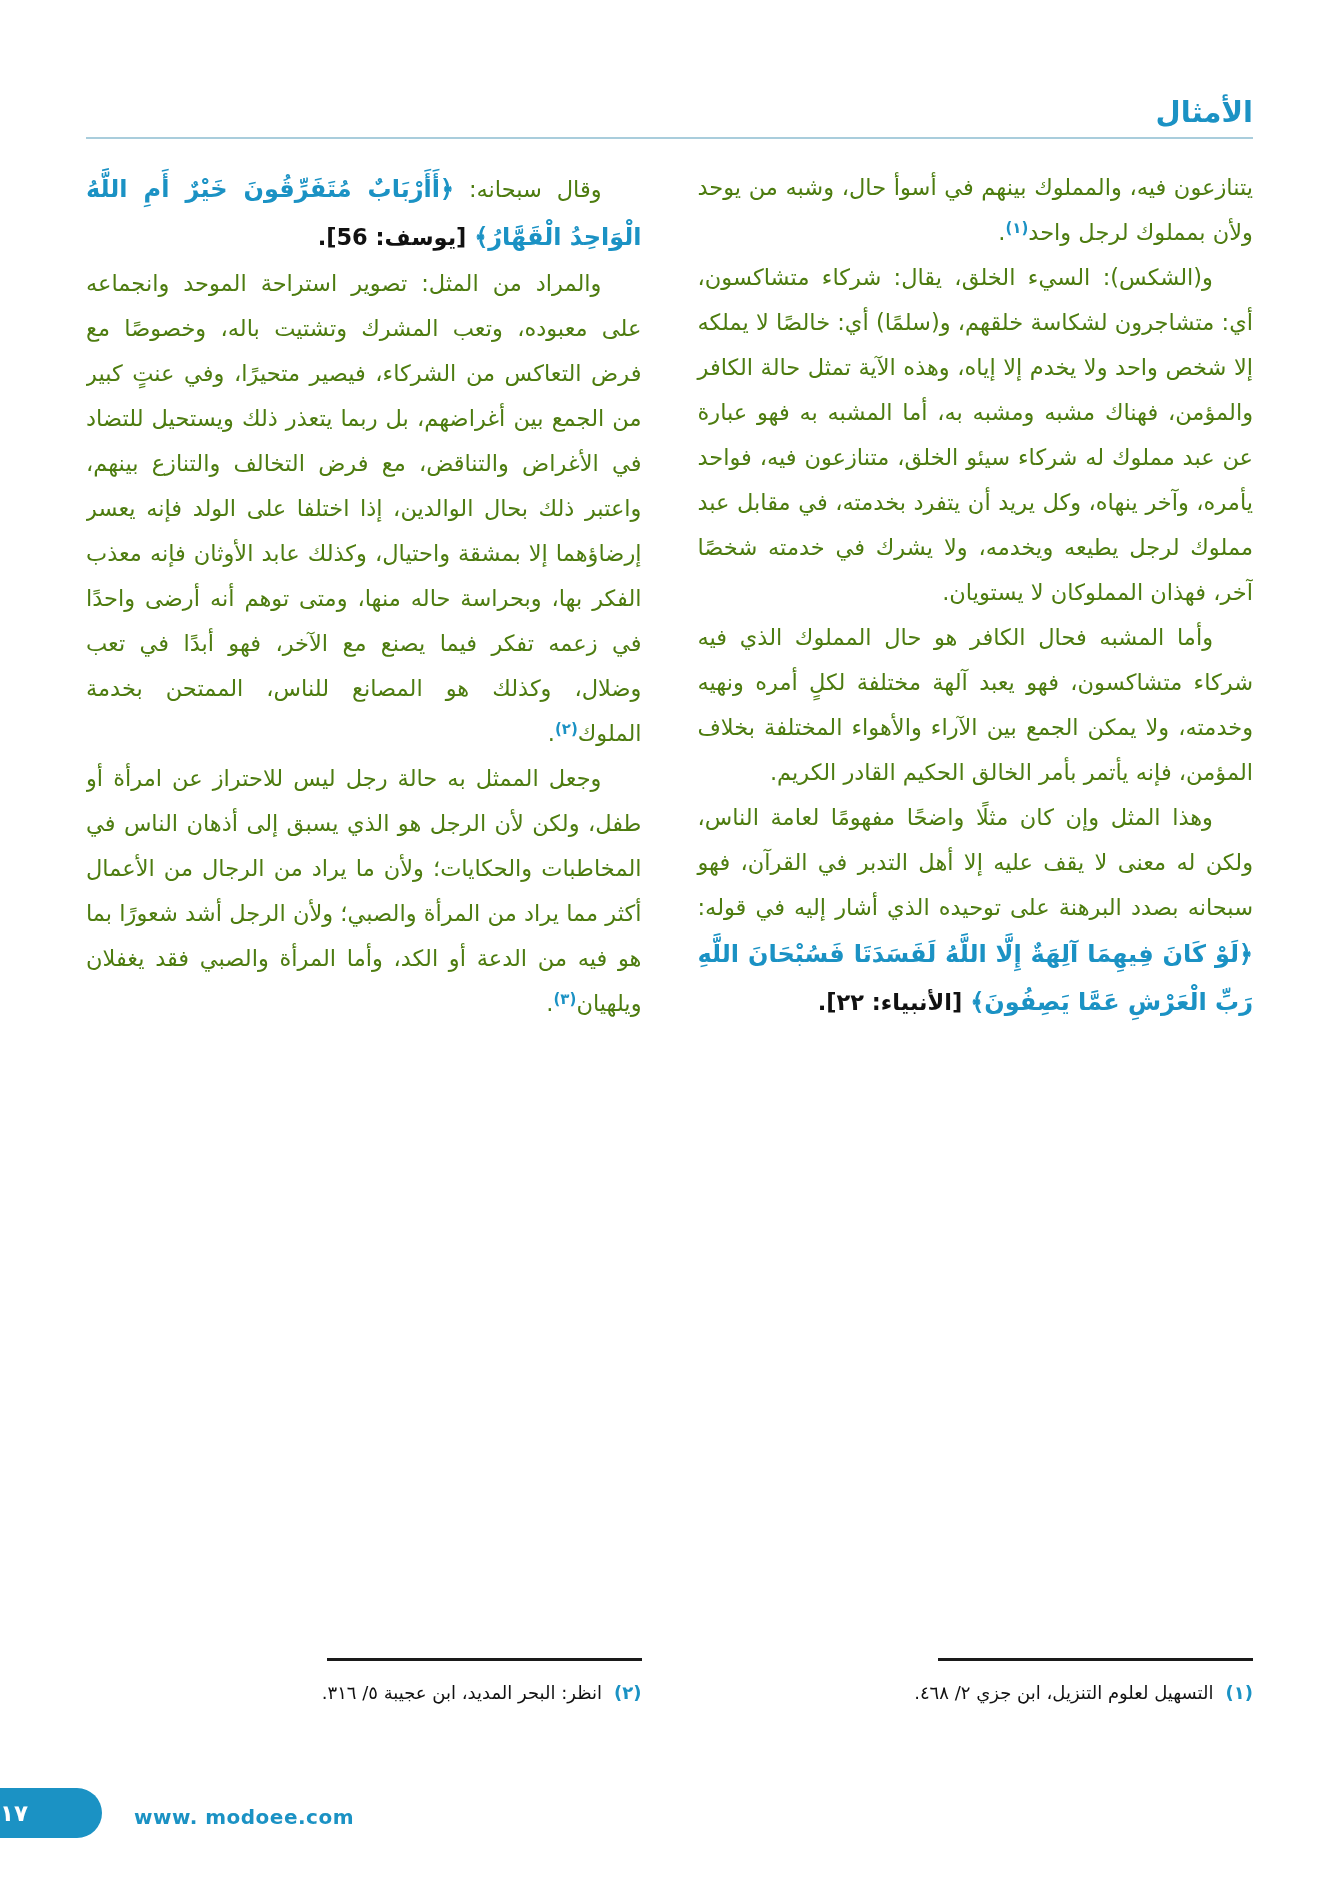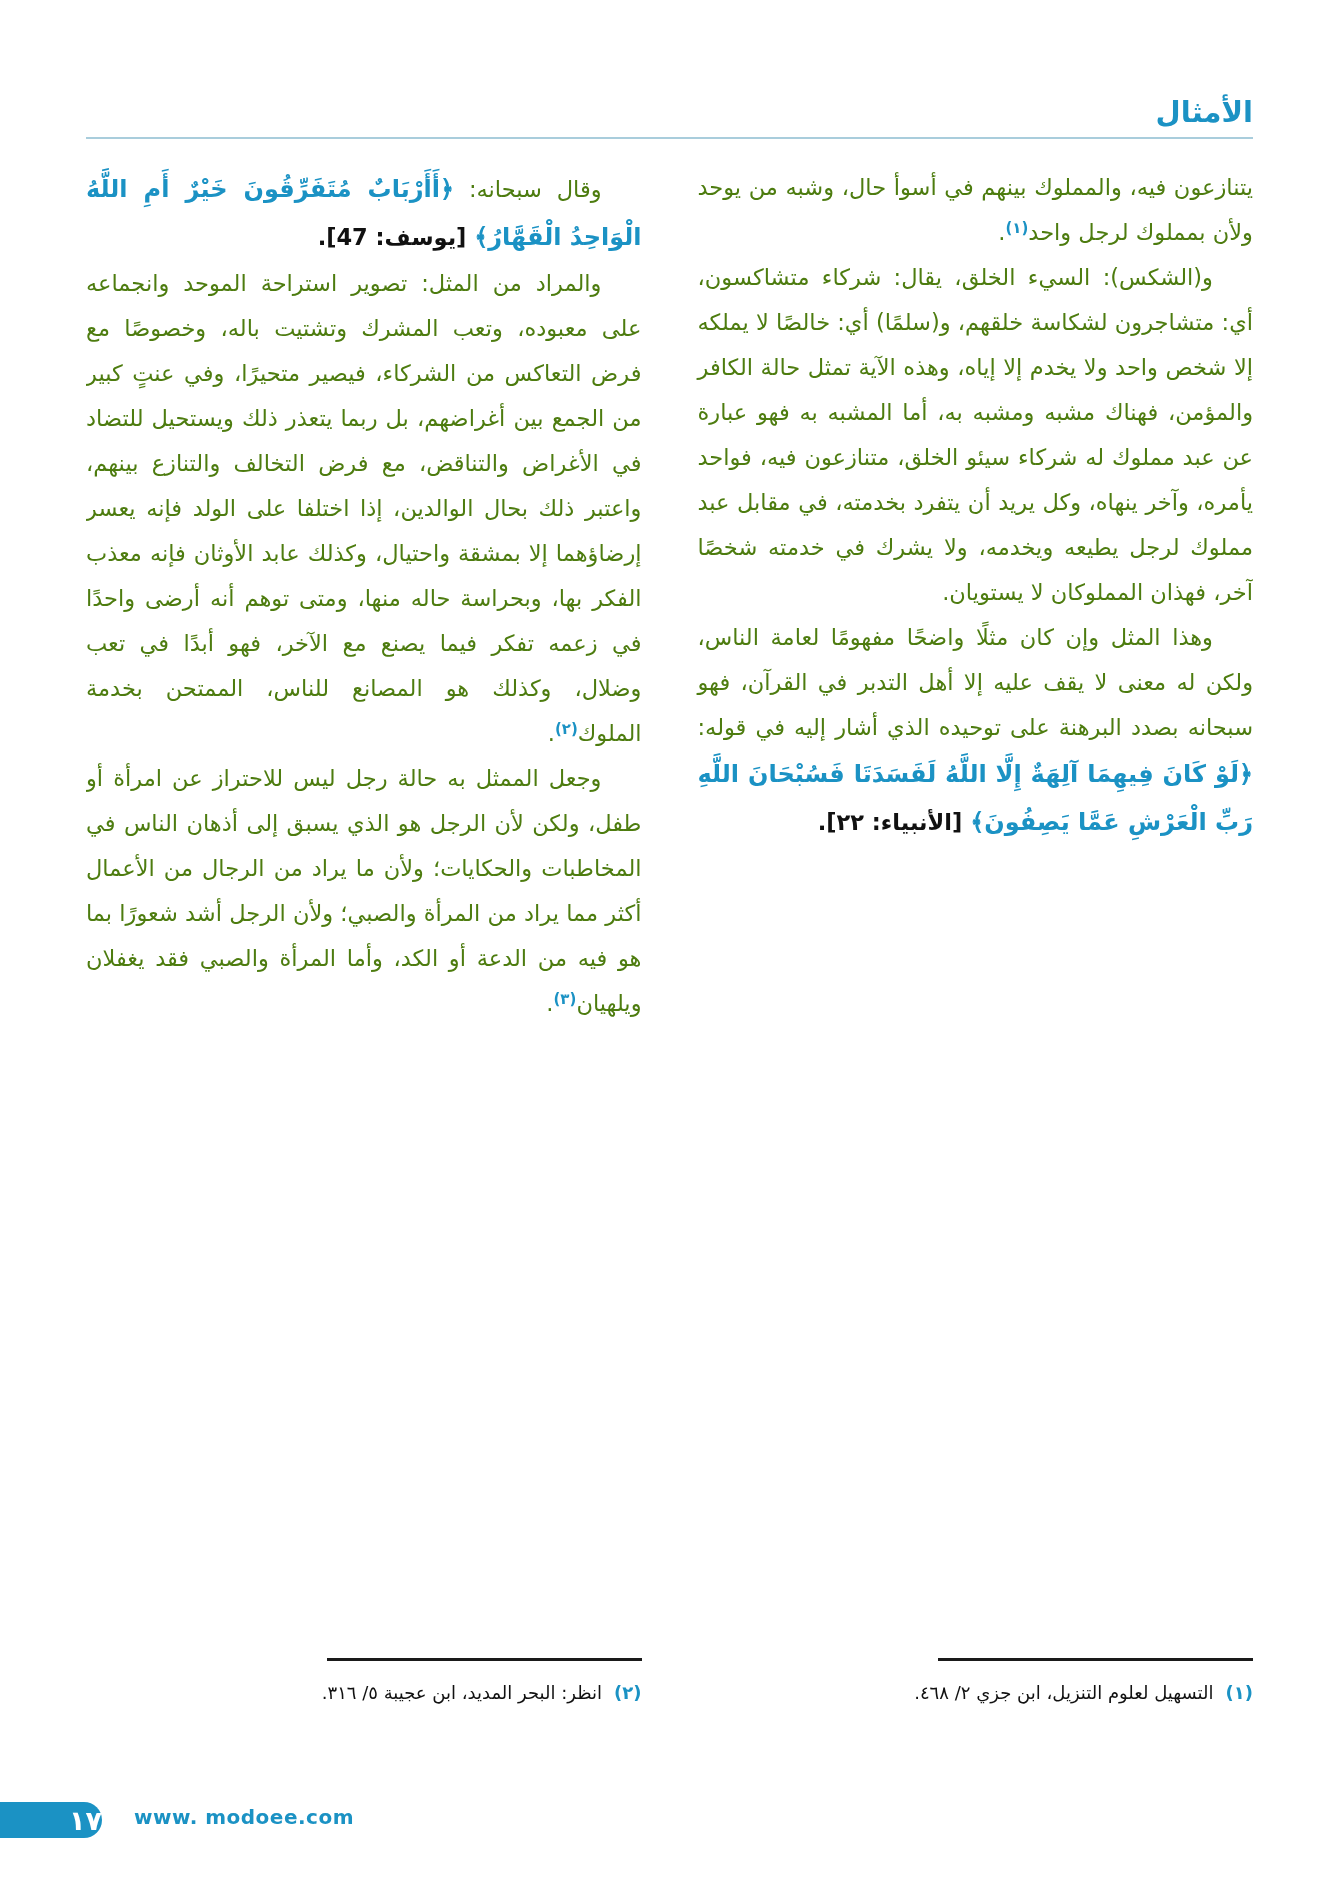--- a/index.html
+++ b/index.html
@@ -68,26 +68,26 @@
     height:3px;
     background:#1a1a1a;
     margin-bottom:14px;
   }
   .footnote { color:#111; }
   .fn-num { color:var(--accent); margin-left:12px; font-weight:bold; }
   
   .page-num-pill {
     position:absolute;
     left:0; bottom:52px;
-    width:102px; height:36px;
+    width:102px; height:50px;
     background:var(--accent);
     border-radius:0 25px 25px 0;
-    display:flex; align-items:center; justify-content:flex-start;
+    display:flex; align-items:center; justify-content:flex-end;
     color:#ffffff;
-    font-size:27px;
+    font-size:23px;
     font-weight:bold;
   }
   .website {
     position:absolute;
     left:134px; bottom:61px;
     color:var(--accent);
     font-size:20px;
     font-weight:bold;
     direction:ltr;
     letter-spacing:0.5px;
@@ -101,30 +101,31 @@
   <header class="page-header">
     <div class="header-title">الأمثال</div>
     <div class="header-rule"></div>
   </header>
 
   <main class="columns" id="columns">
       <div class="column col-right">
         <div class="col-body">
           <p class="para"><span class="seg-text">يتنازعون فيه، والمملوك بينهم في أسوأ حال، وشبه من يوحد ولأن بمملوك لرجل واحد</span><span class="seg-ref">(١)</span><span class="seg-text">.</span></p>
           <p class="para indent"><span class="seg-text">و(الشكس): السيء الخلق، يقال: شركاء متشاكسون، أي: متشاجرون لشكاسة خلقهم، و(سلمًا) أي: خالصًا لا يملكه إلا شخص واحد ولا يخدم إلا إياه، وهذه الآية تمثل حالة الكافر والمؤمن، فهناك مشبه ومشبه به، أما المشبه به فهو عبارة عن عبد مملوك له شركاء سيئو الخلق، متنازعون فيه، فواحد يأمره، وآخر ينهاه، وكل يريد أن يتفرد بخدمته، في مقابل عبد مملوك لرجل يطيعه ويخدمه، ولا يشرك في خدمته شخصًا آخر، فهذان المملوكان لا يستويان.</span></p>
+          <p class="para indent"><span class="seg-text">وأما المشبه فحال الكافر هو حال المملوك الذي فيه شركاء متشاكسون، فهو يعبد آلهة مختلفة لكلٍ أمره ونهيه وخدمته، ولا يمكن الجمع بين الآراء والأهواء المختلفة بخلاف المؤمن، فإنه يأتمر بأمر الخالق الحكيم القادر الكريم.</span></p>
           <p class="para indent"><span class="seg-text">وهذا المثل وإن كان مثلًا واضحًا مفهومًا لعامة الناس، ولكن له معنى لا يقف عليه إلا أهل التدبر في القرآن، فهو سبحانه بصدد البرهنة على توحيده الذي أشار إليه في قوله: </span><span class="seg-quran">﴿لَوْ كَانَ فِيهِمَا آلِهَةٌ إِلَّا اللَّهُ لَفَسَدَتَا فَسُبْحَانَ اللَّهِ رَبِّ الْعَرْشِ عَمَّا يَصِفُونَ﴾</span><span class="seg-cite"> [الأنبياء: ٢٢].</span></p>
         </div>
         <div class="footnotes">
           <div class="fn-sep"></div>
           <div class="footnote"><span class="fn-num">(١)</span><span class="fn-text">التسهيل لعلوم التنزيل، ابن جزي ٢/ ٤٦٨.</span></div>
         </div>
       </div>
       <div class="column col-left">
         <div class="col-body">
-          <p class="para indent"><span class="seg-text">وقال سبحانه: </span><span class="seg-quran">﴿أَأَرْبَابٌ مُتَفَرِّقُونَ خَيْرٌ أَمِ اللَّهُ الْوَاحِدُ الْقَهَّارُ﴾</span><span class="seg-cite"> [يوسف: 47].</span></p>
+          <p class="para indent"><span class="seg-text">وقال سبحانه: </span><span class="seg-quran">﴿أَأَرْبَابٌ مُتَفَرِّقُونَ خَيْرٌ أَمِ اللَّهُ الْوَاحِدُ الْقَهَّارُ﴾</span><span class="seg-cite"> [يوسف: 56].</span></p>
           <p class="para indent"><span class="seg-text">والمراد من المثل: تصوير استراحة الموحد وانجماعه على معبوده، وتعب المشرك وتشتيت باله، وخصوصًا مع فرض التعاكس من الشركاء، فيصير متحيرًا، وفي عنتٍ كبير من الجمع بين أغراضهم، بل ربما يتعذر ذلك ويستحيل للتضاد في الأغراض والتناقض، مع فرض التخالف والتنازع بينهم، واعتبر ذلك بحال الوالدين، إذا اختلفا على الولد فإنه يعسر إرضاؤهما إلا بمشقة واحتيال، وكذلك عابد الأوثان فإنه معذب الفكر بها، وبحراسة حاله منها، ومتى توهم أنه أرضى واحدًا في زعمه تفكر فيما يصنع مع الآخر، فهو أبدًا في تعب وضلال، وكذلك هو المصانع للناس، الممتحن بخدمة الملوك</span><span class="seg-ref">(٢)</span><span class="seg-text">.</span></p>
           <p class="para indent"><span class="seg-text">وجعل الممثل به حالة رجل ليس للاحتراز عن امرأة أو طفل، ولكن لأن الرجل هو الذي يسبق إلى أذهان الناس في المخاطبات والحكايات؛ ولأن ما يراد من الرجال من الأعمال أكثر مما يراد من المرأة والصبي؛ ولأن الرجل أشد شعورًا بما هو فيه من الدعة أو الكد، وأما المرأة والصبي فقد يغفلان ويلهيان</span><span class="seg-ref">(٣)</span><span class="seg-text">.</span></p>
         </div>
         <div class="footnotes">
           <div class="fn-sep"></div>
           <div class="footnote"><span class="fn-num">(٢)</span><span class="fn-text">انظر: البحر المديد، ابن عجيبة ٥/ ٣١٦.</span></div>
         </div>
       </div>
     </main>
 

